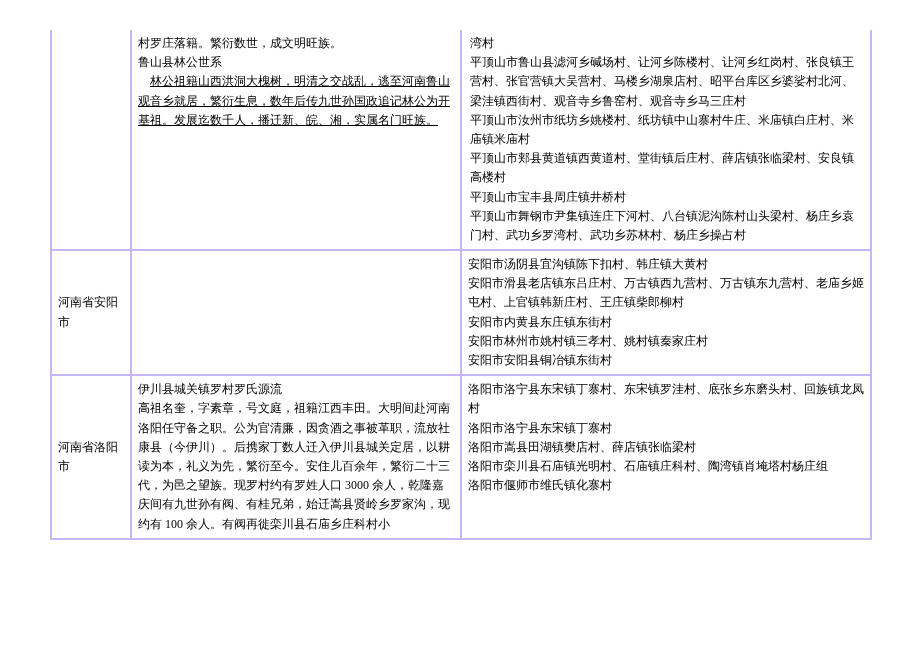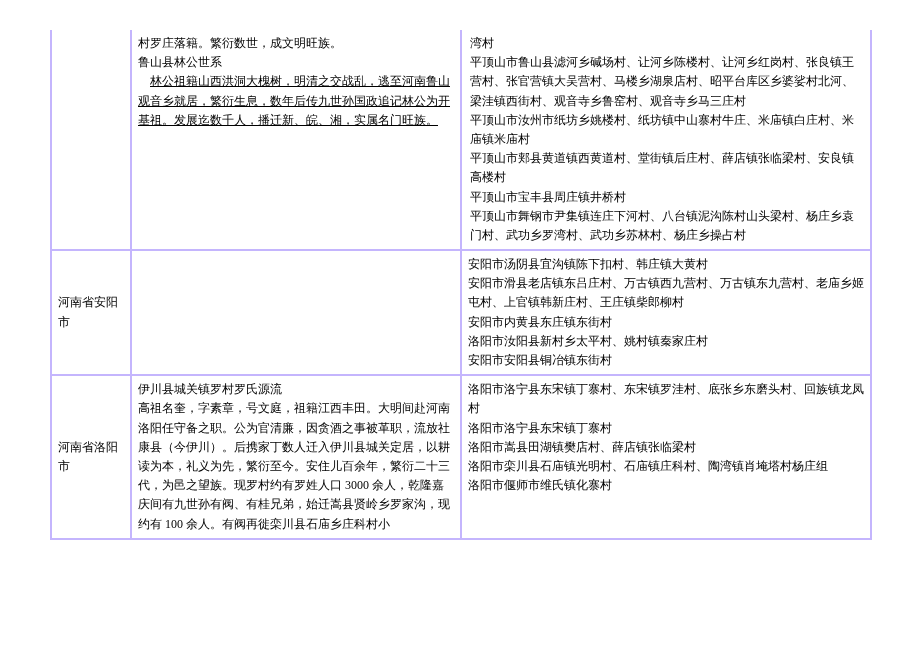--- a/index.html
+++ b/index.html
@@ -59,21 +59,21 @@
     </td>
   </tr>
 
   <tr>
     <td class="center">河南省安阳市</td>
     <td></td>
     <td>
       <div>安阳市汤阴县宜沟镇陈下扣村、韩庄镇大黄村</div>
       <div>安阳市滑县老店镇东吕庄村、万古镇西九营村、万古镇东九营村、老庙乡姬屯村、上官镇韩新庄村、王庄镇柴郎柳村</div>
       <div>安阳市内黄县东庄镇东街村</div>
-      <div>洛阳市汝阳县新村乡太平村、姚村镇秦家庄村</div>
+      <div>安阳市林州市姚村镇三孝村、姚村镇秦家庄村</div>
       <div>安阳市安阳县铜冶镇东街村</div>
     </td>
   </tr>
 
   <tr>
     <td class="center">河南省洛阳市</td>
     <td>
       <div>伊川县城关镇罗村罗氏源流</div>
       <div>高祖名奎，字素章，号文庭，祖籍江西丰田。大明间赴河南洛阳任守备之职。公为官清廉，因贪酒之事被革职，流放社康县（今伊川）。后携家丁数人迁入伊川县城关定居，以耕读为本，礼义为先，繁衍至今。安住儿百余年，繁衍二十三代，为邑之望族。现罗村约有罗姓人口 3000 余人，乾隆嘉庆间有九世孙有阀、有桂兄弟，始迁嵩县贤岭乡罗家沟，现约有 100 余人。有阀再徙栾川县石庙乡庄科村小</div>
     </td>

